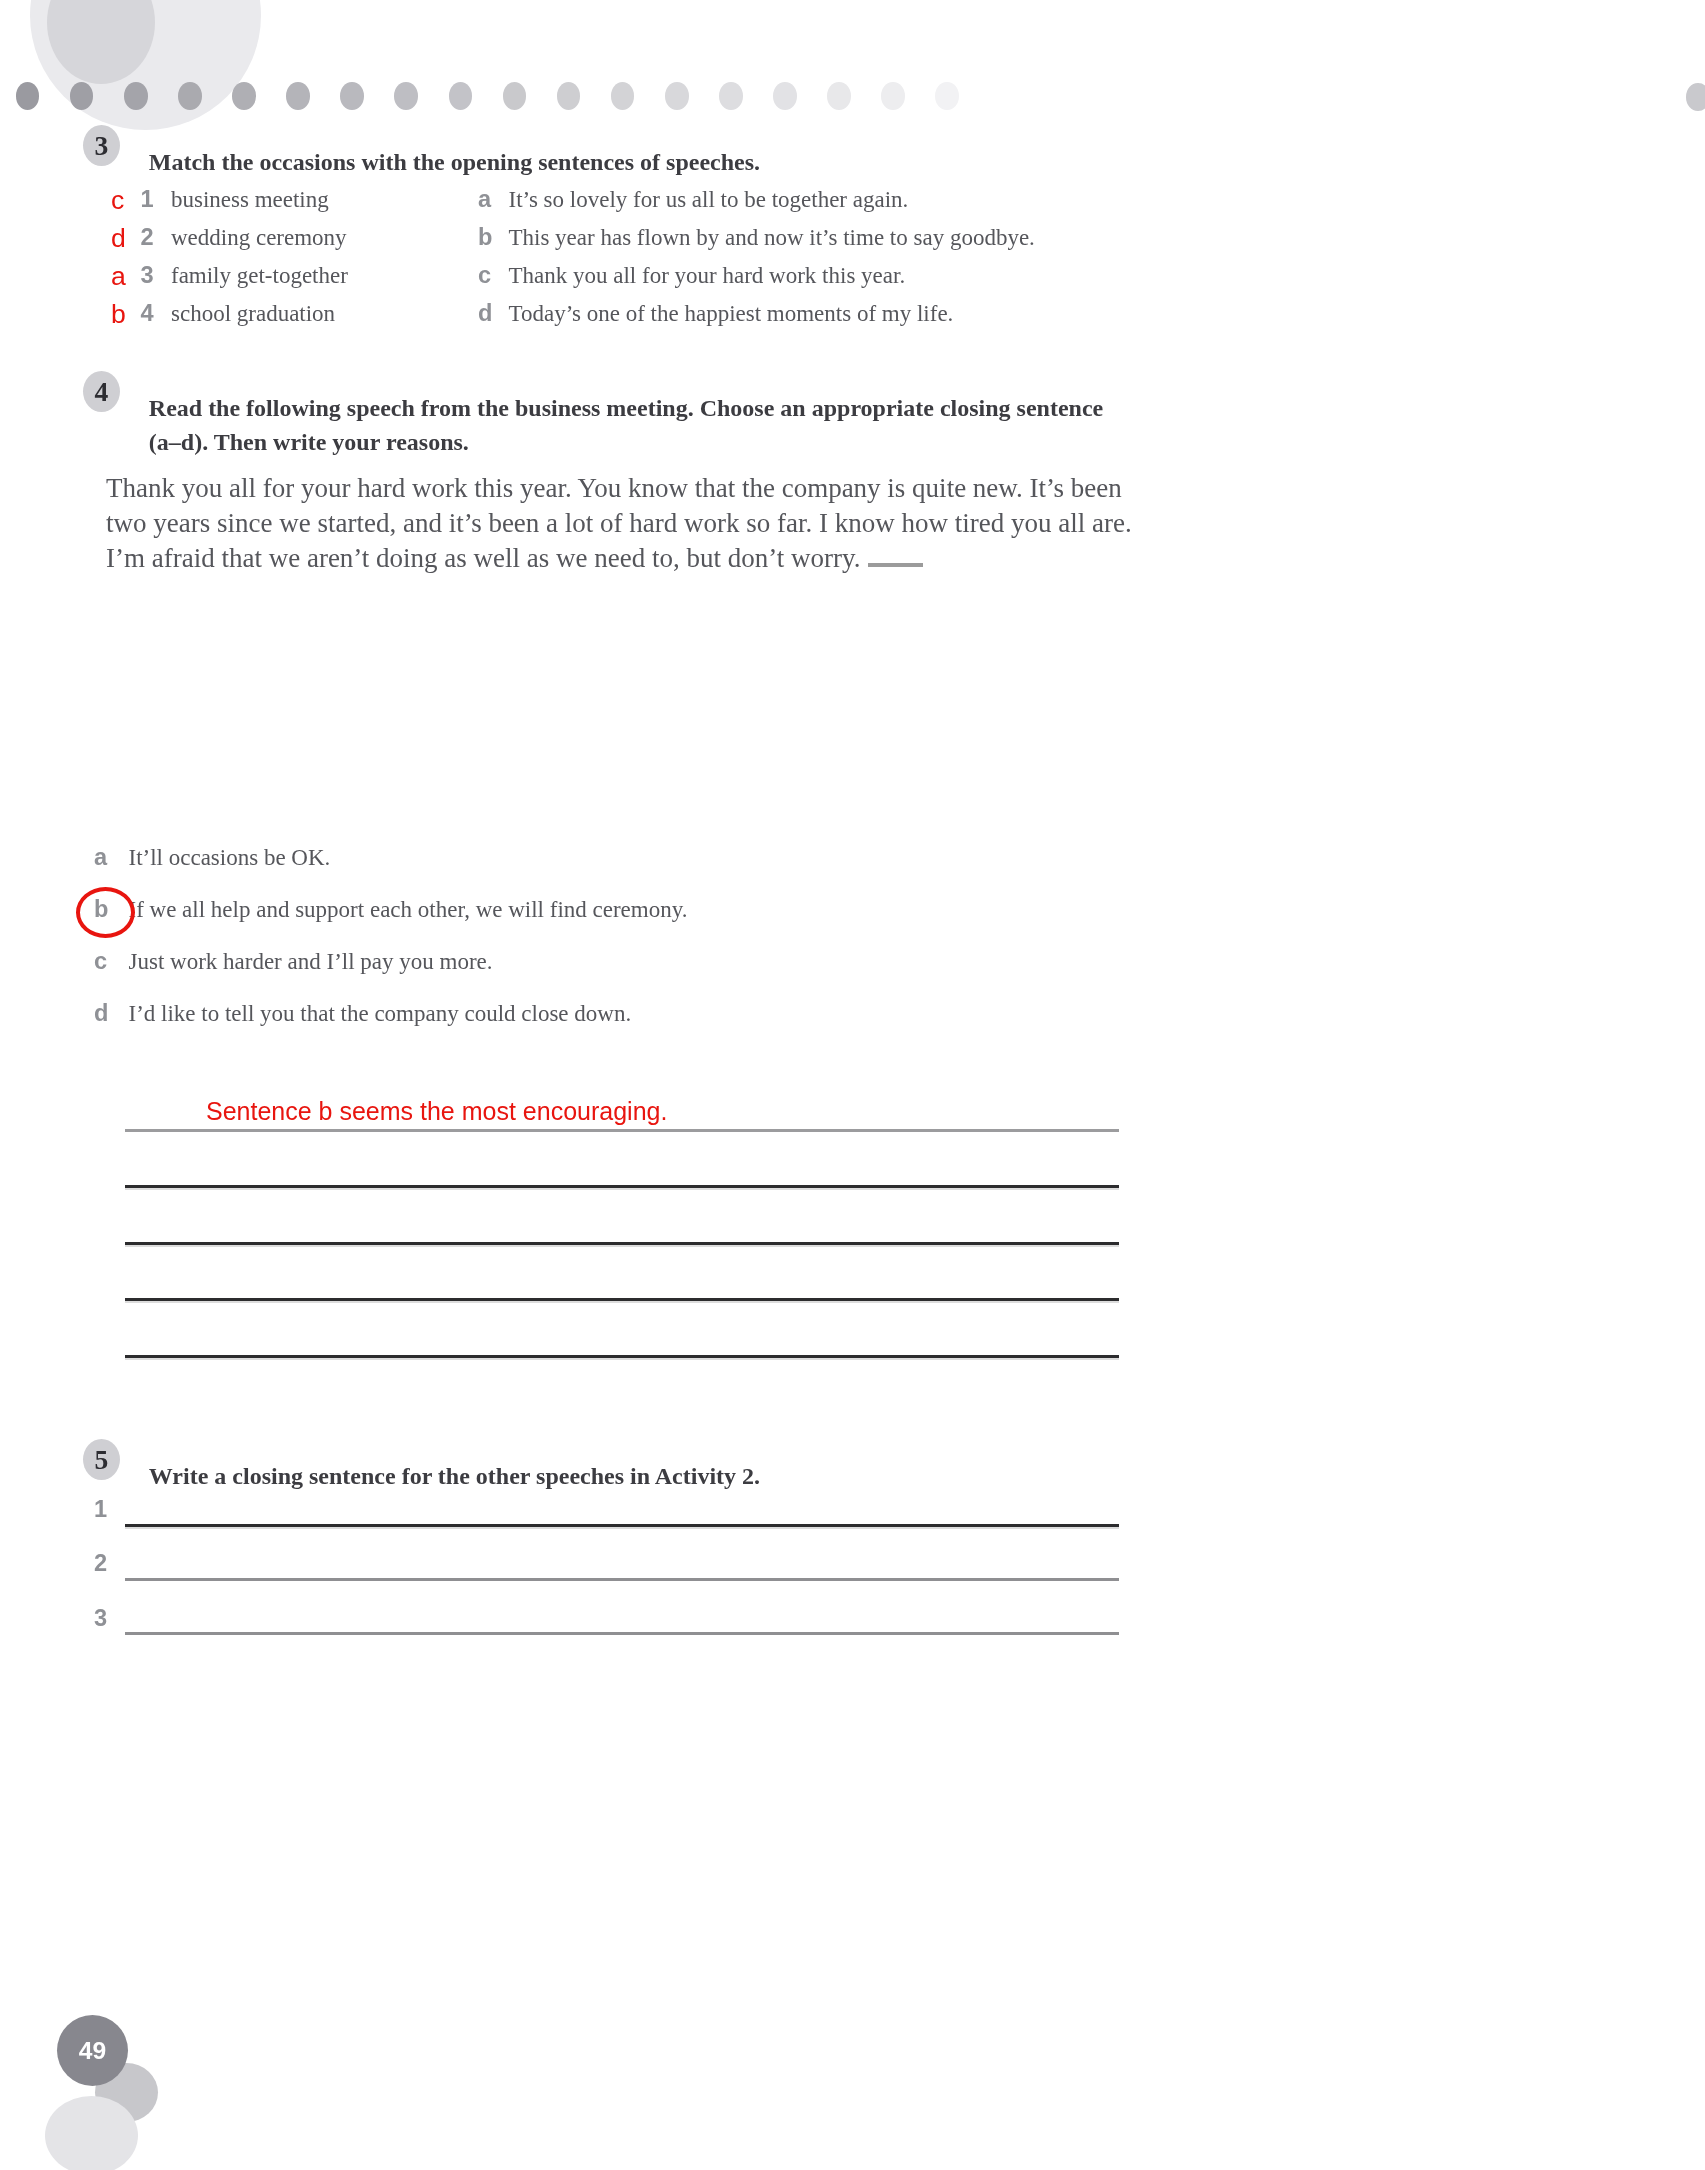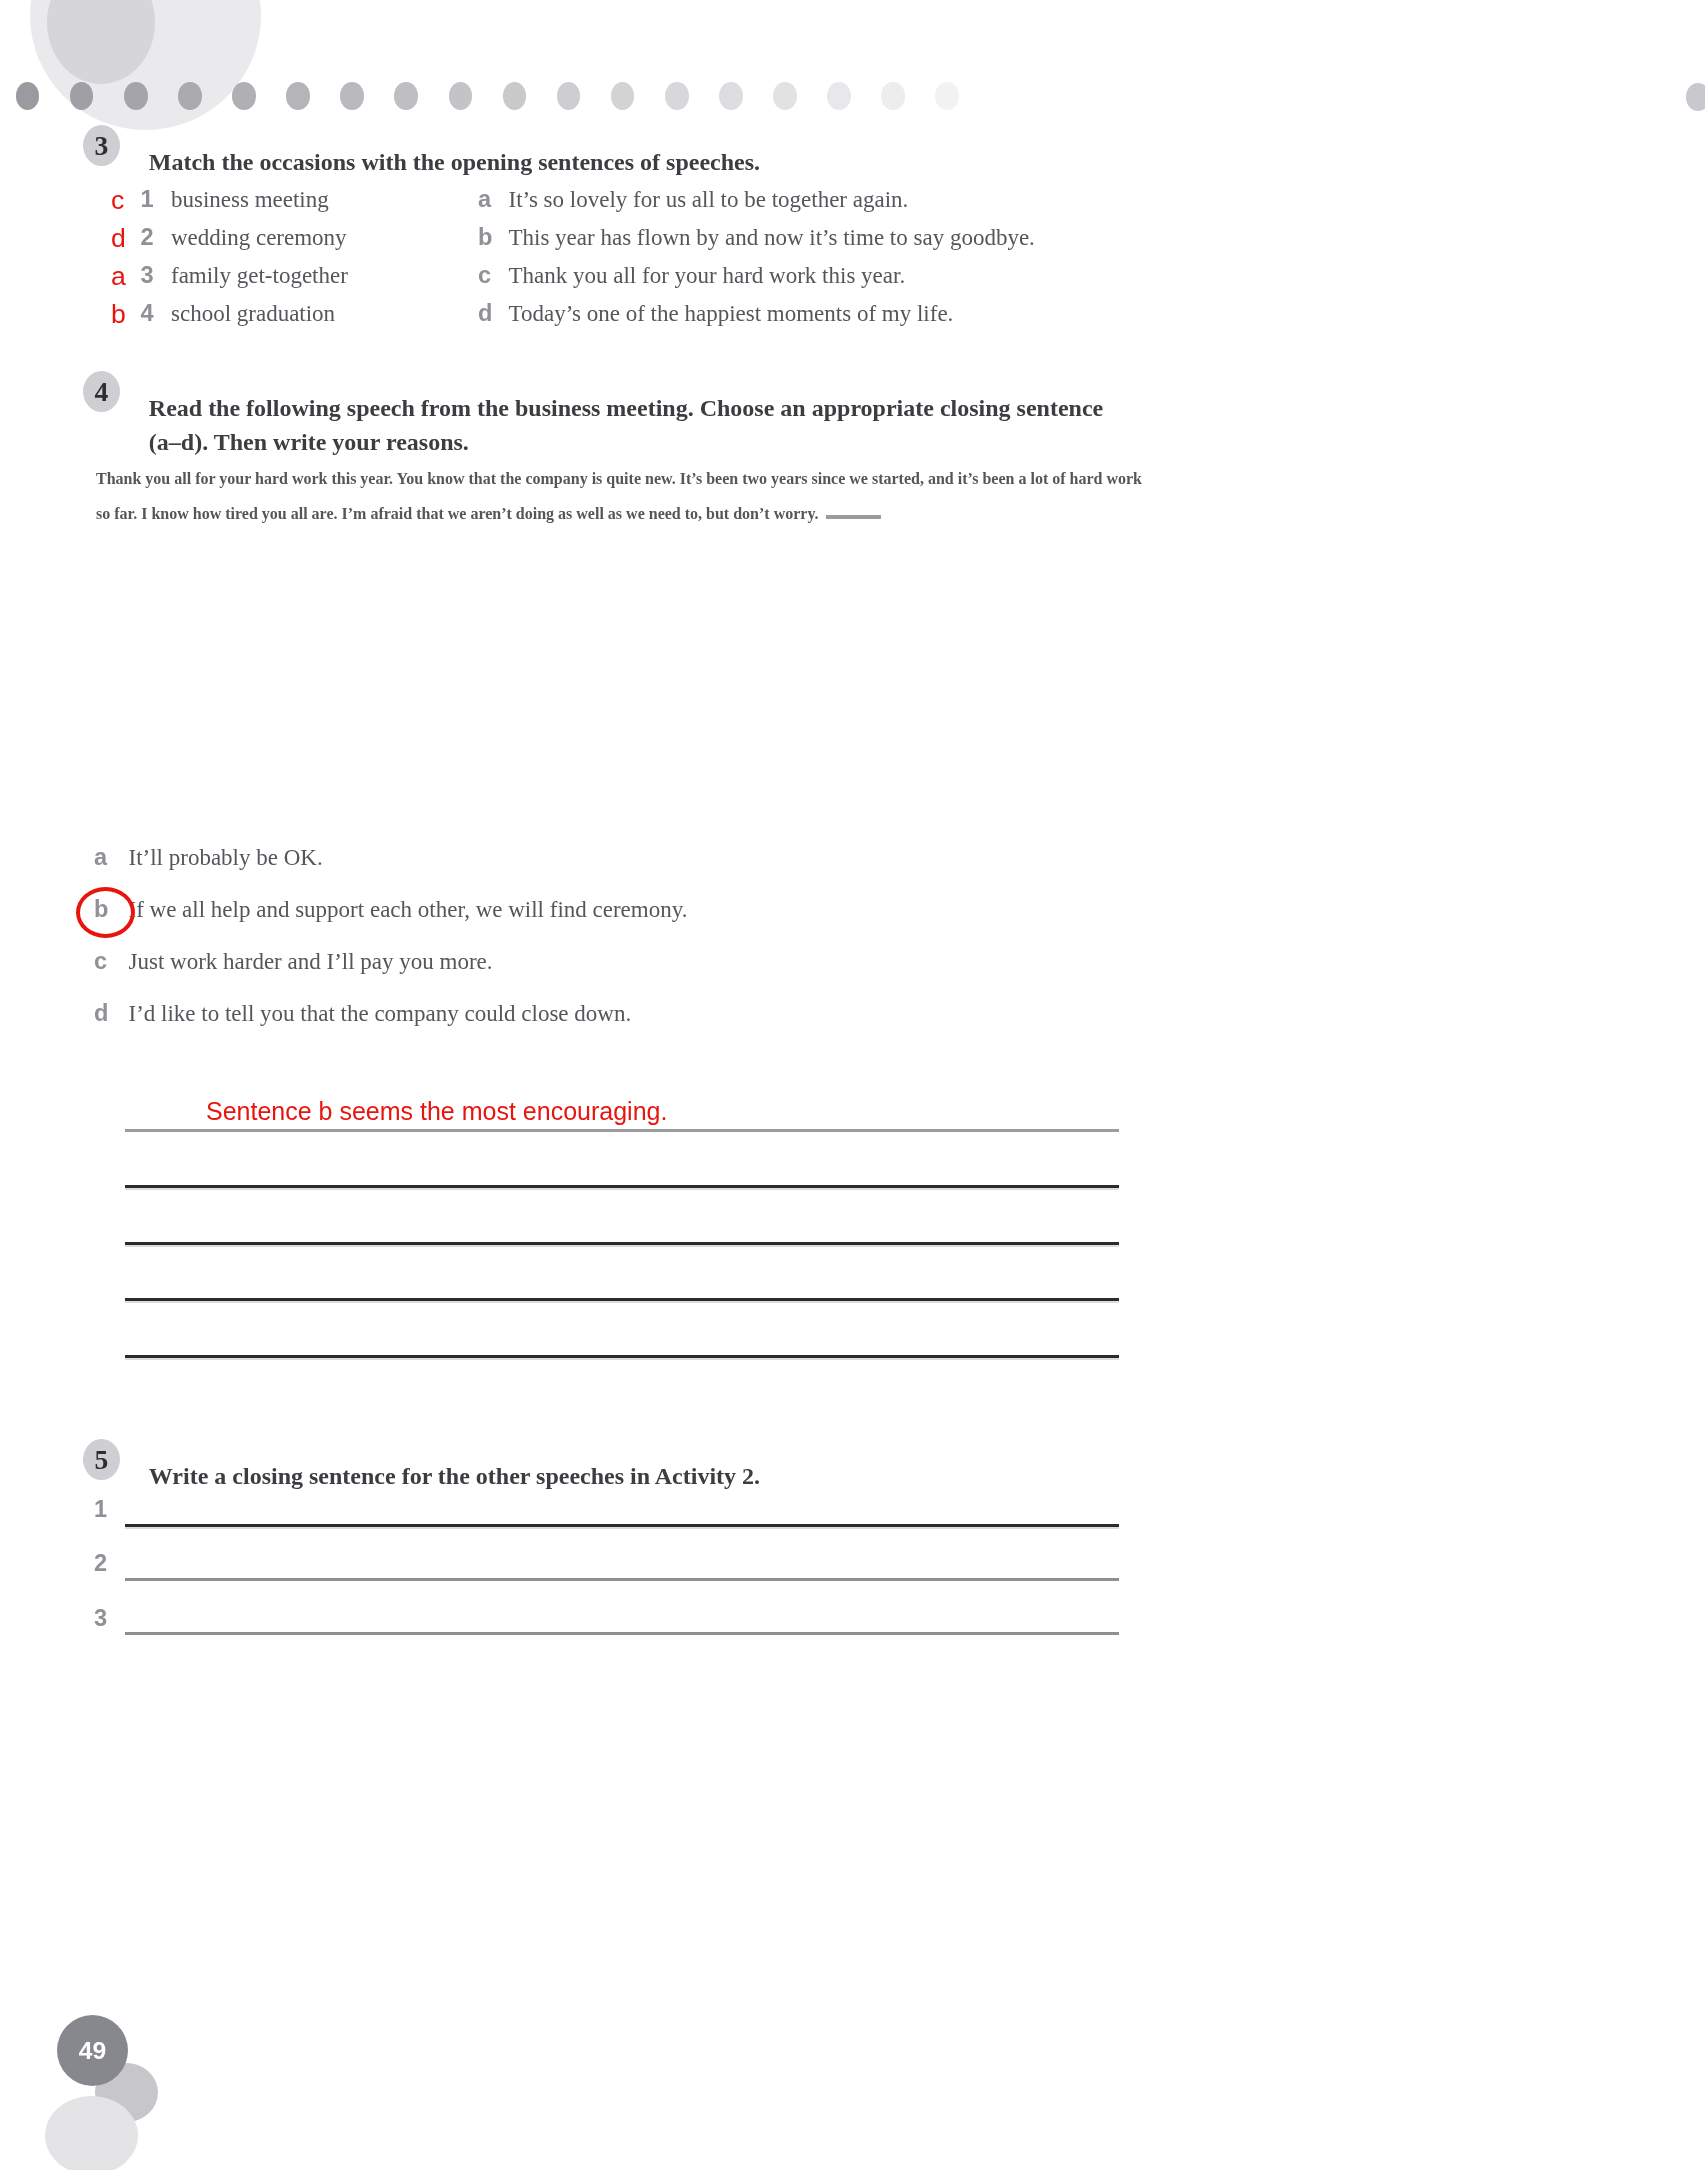--- a/index.html
+++ b/index.html
@@ -36,22 +36,22 @@
   #match-right{left:478px;top:181px;}
   .ans{width:23.6px;color:var(--annotation_red);font-family:"Liberation Sans", sans-serif;
        font-size:26.6px;line-height:1;}
   .mark{width:23.6px;color:var(--marker_gray);font-weight:bold;
         font-family:"Liberation Sans", sans-serif;font-size:23.6px;line-height:1;}
   .match li .mark{margin-left:5.9px;}
   #match-right .mark{margin-left:0;}
   .lbl{margin-left:6.9px;color:var(--text_body);font-size:23px;white-space:nowrap;}
 
   
-  .passage{position:absolute;left:91px;top:456px;width:1059px;margin:5px;
-           font-size:16px;line-height:35px;color:var(--text_body);z-index:2;font-weight:bold;}
+  .passage{position:absolute;left:91px;top:456px;width:1059px;margin:15px;
+           font-size:27px;line-height:35px;color:var(--text_body);z-index:2;}
   .blank{display:inline-block;width:55px;height:3.9px;background:#9b9b9b;margin-left:7.9px;}
 
   
   .options{list-style:none;margin:0;padding:0;position:absolute;left:94px;top:832px;z-index:2;}
   .options li{height:52px;display:flex;align-items:center;}
   .options .mark{position:relative;width:25.6px;margin-left:0;}
   .opt-text{margin-left:8.9px;color:var(--text_body);font-size:23px;white-space:nowrap;}
   .circle-mark{position:absolute;left:-17.7px;top:-10.8px;width:51px;height:43px;
                border:4.4px solid var(--annotation_red);border-radius:50%;}
 
@@ -152,21 +152,21 @@
   <div class="act-head" id="a4-head">
     <span class="badge">4</span>
     <h2 class="act-title">Read the following speech from the business meeting. Choose an appropriate closing sentence (a–d). Then write your reasons.</h2>
   </div>
 
   <p class="passage"><span>Thank you all for your hard work this year. You know that the company is quite new. It’s been two years since we started, and it’s been a lot of hard work so far. I know how tired you all are. I’m afraid that we aren’t doing as well as we need to, but don’t worry.</span><span class="blank"></span></p>
 
   <ul class="options">
     <li>
       <span class="mark">a</span>
-      <span class="opt-text">It’ll probably be OK.</span>
+      <span class="opt-text">It’ll occasions be OK.</span>
     </li>
     <li>
       <span class="mark">b<span class="circle-mark"></span></span>
       <span class="opt-text">If we all help and support each other, we will find ceremony.</span>
     </li>
     <li>
       <span class="mark">c</span>
       <span class="opt-text">Just work harder and I’ll pay you more.</span>
     </li>
     <li>

